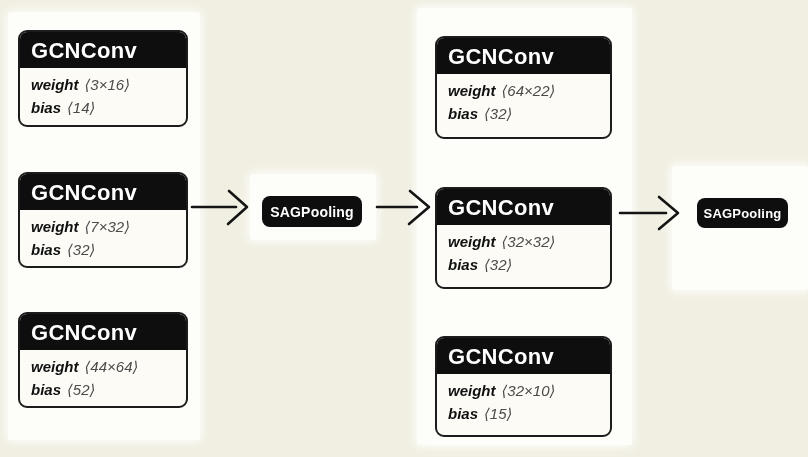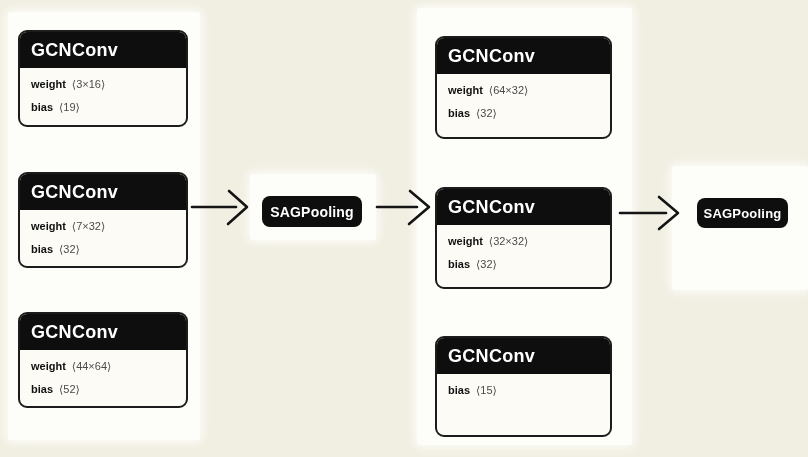--- a/index.html
+++ b/index.html
@@ -30,32 +30,33 @@
     box-sizing: border-box;
     border: 2px solid var(--node-border, #1c1c1c);
     border-radius: 9px;
     background: var(--node-body-bg, #fcfbf6);
     overflow: hidden;
     z-index: 2;
   }
   .node-header {
     background: var(--node-header-bg, #0e0e0e);
     color: var(--node-header-text, #fff);
-    font-size: 18px;
+    font-size: 22px;
     font-weight: 600;
     letter-spacing: 0.3px;
     padding: 8px 11px 7px 11px;
     line-height: 21px;
   }
   .node-body {
     padding: 5px 11px 8px 11px;
-    font-size: 11px;
+    font-size: 15px;
     line-height: 23px;
     color: #141414;
     white-space: nowrap;
+    font-style: italic;
   }
   .attr .k { font-weight: 700; color: #101010; }
   .attr .v { color: var(--attr-value, #4b4b4b); margin-left: 6px; }
 
   .pool {
     position: absolute;
     background: var(--node-header-bg, #0e0e0e);
     color: var(--node-header-text, #fff);
     border-radius: 8px;
     display: flex;
@@ -89,21 +90,21 @@
 
   <div class="panel" id="panel-left"></div>
   <div class="panel" id="panel-mid-pool"></div>
   <div class="panel" id="panel-right"></div>
   <div class="panel" id="panel-right-pool"></div>
 
   <div class="node" style="left:18px; top:30px; width:170px; height:97px;">
     <div class="node-header">GCNConv</div>
     <div class="node-body">
       <div class="attr"><span class="k">weight</span><span class="v">⟨3×16⟩</span></div>
-      <div class="attr"><span class="k">bias</span><span class="v">⟨19⟩</span></div>
+      <div class="attr"><span class="k">bias</span><span class="v">⟨14⟩</span></div>
     </div>
   </div>
 
   <div class="node" style="left:18px; top:172px; width:170px; height:96px;">
     <div class="node-header">GCNConv</div>
     <div class="node-body">
       <div class="attr"><span class="k">weight</span><span class="v">⟨7×32⟩</span></div>
       <div class="attr"><span class="k">bias</span><span class="v">⟨32⟩</span></div>
     </div>
   </div>
@@ -114,36 +115,37 @@
       <div class="attr"><span class="k">weight</span><span class="v">⟨44×64⟩</span></div>
       <div class="attr"><span class="k">bias</span><span class="v">⟨52⟩</span></div>
     </div>
   </div>
 
   <div class="pool" style="left:262px; top:196px; width:100px; height:31px;">SAGPooling</div>
 
   <div class="node" style="left:435px; top:36px; width:177px; height:103px;">
     <div class="node-header">GCNConv</div>
     <div class="node-body">
-      <div class="attr"><span class="k">weight</span><span class="v">⟨64×32⟩</span></div>
+      <div class="attr"><span class="k">weight</span><span class="v">⟨64×22⟩</span></div>
       <div class="attr"><span class="k">bias</span><span class="v">⟨32⟩</span></div>
     </div>
   </div>
 
   <div class="node" style="left:435px; top:187px; width:177px; height:102px;">
     <div class="node-header">GCNConv</div>
     <div class="node-body">
       <div class="attr"><span class="k">weight</span><span class="v">⟨32×32⟩</span></div>
       <div class="attr"><span class="k">bias</span><span class="v">⟨32⟩</span></div>
     </div>
   </div>
 
   <div class="node" style="left:435px; top:336px; width:177px; height:101px;">
     <div class="node-header">GCNConv</div>
     <div class="node-body">
+      <div class="attr"><span class="k">weight</span><span class="v">⟨32×10⟩</span></div>
       <div class="attr"><span class="k">bias</span><span class="v">⟨15⟩</span></div>
     </div>
   </div>
 
   <div class="pool small" style="left:697px; top:198px; width:91px; height:30px;">SAGPooling</div>
 
   <svg class="arrows" width="808" height="457" viewBox="0 0 808 457">
     <g>
       <line x1="192" y1="207" x2="236" y2="207"></line>
       <polyline points="229,191 247,207 228,224"></polyline>

